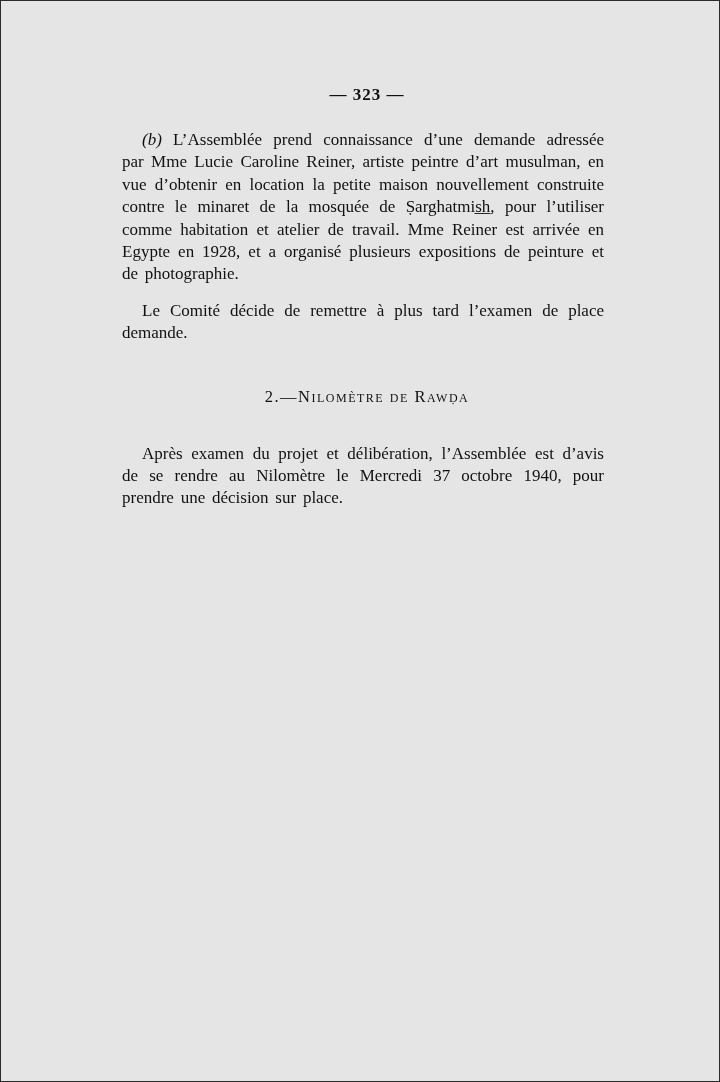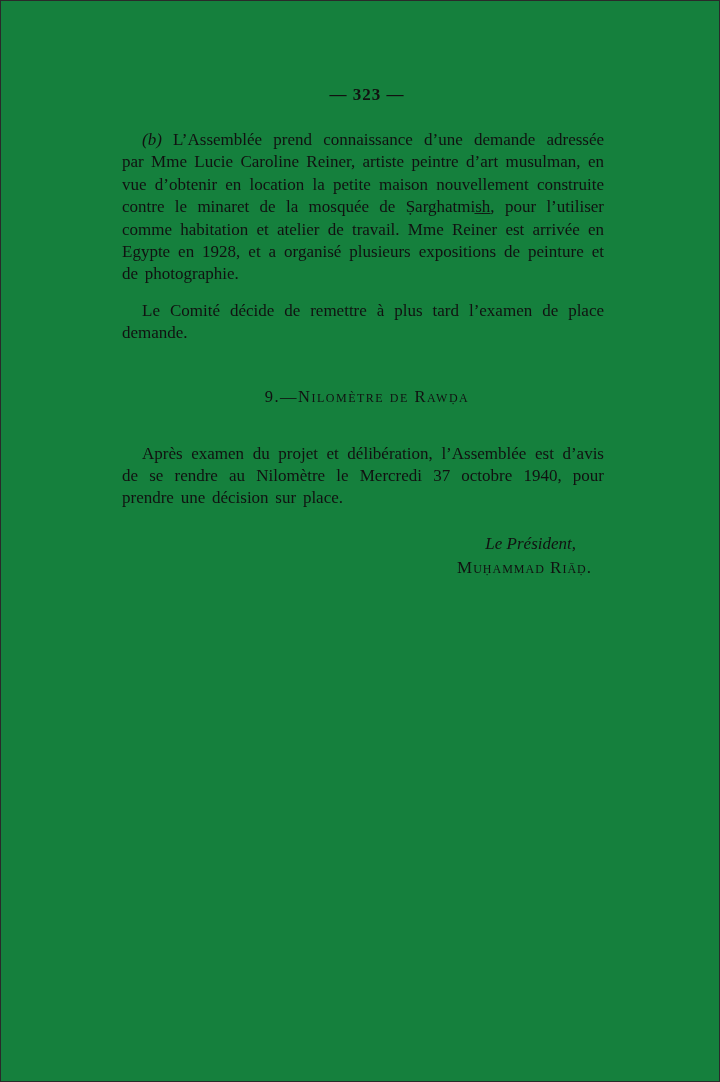--- a/index.html
+++ b/index.html
@@ -5,21 +5,21 @@
   html, body {
     margin: 0;
     padding: 0;
     background: #ffffff;
   }
   .sheet {
     position: relative;
     width: 718px;
     height: 1080px;
     border: 1px solid #2a2a2a;
-    background: #15803d;
+    background: #e5e5e5;
     font-family: "Liberation Serif", "DejaVu Serif", serif;
     color: #111111;
     overflow: hidden;
   }
   .text-block {
     position: absolute;
     top: 84px;
     left: 121px;
     width: 490px;
   }
@@ -71,24 +71,20 @@
 
 <div class="sheet">
   <div class="text-block">
 
     <div class="page-number">— 323 —</div>
 
     <p class="para"><span class="lead-label">(b)</span> <span>L’Assemblée prend connaissance d’une demande adressée par Mme Lucie Caroline Reiner, artiste peintre d’art musulman, en vue d’obtenir en location la petite maison nouvellement construite contre le minaret de la mosquée de Ṣarghatmis̲h̲, pour l’utiliser comme habitation et atelier de travail. Mme Reiner est arrivée en Egypte en 1928, et a organisé plusieurs expositions de peinture et de photographie.</span></p>
 
     <p class="para">Le Comité décide de remettre à plus tard l’examen de place demande.</p>
 
-    <h2 class="section-heading">9.—Nilomètre de Rawḍa</h2>
+    <h2 class="section-heading">2.—Nilomètre de Rawḍa</h2>
 
 
     <p class="para">Après examen du projet et délibération, l’Assemblée est d’avis de se rendre au Nilomètre le Mercredi 37 octobre 1940, pour prendre une décision sur place.</p>
 
-    <div class="signature">
-      <div class="role">Le Président,</div>
-      <div class="name">Muḥammad Riāḍ.</div>
-    </div>
 
   </div>
 </div>
 
 </body></html>

